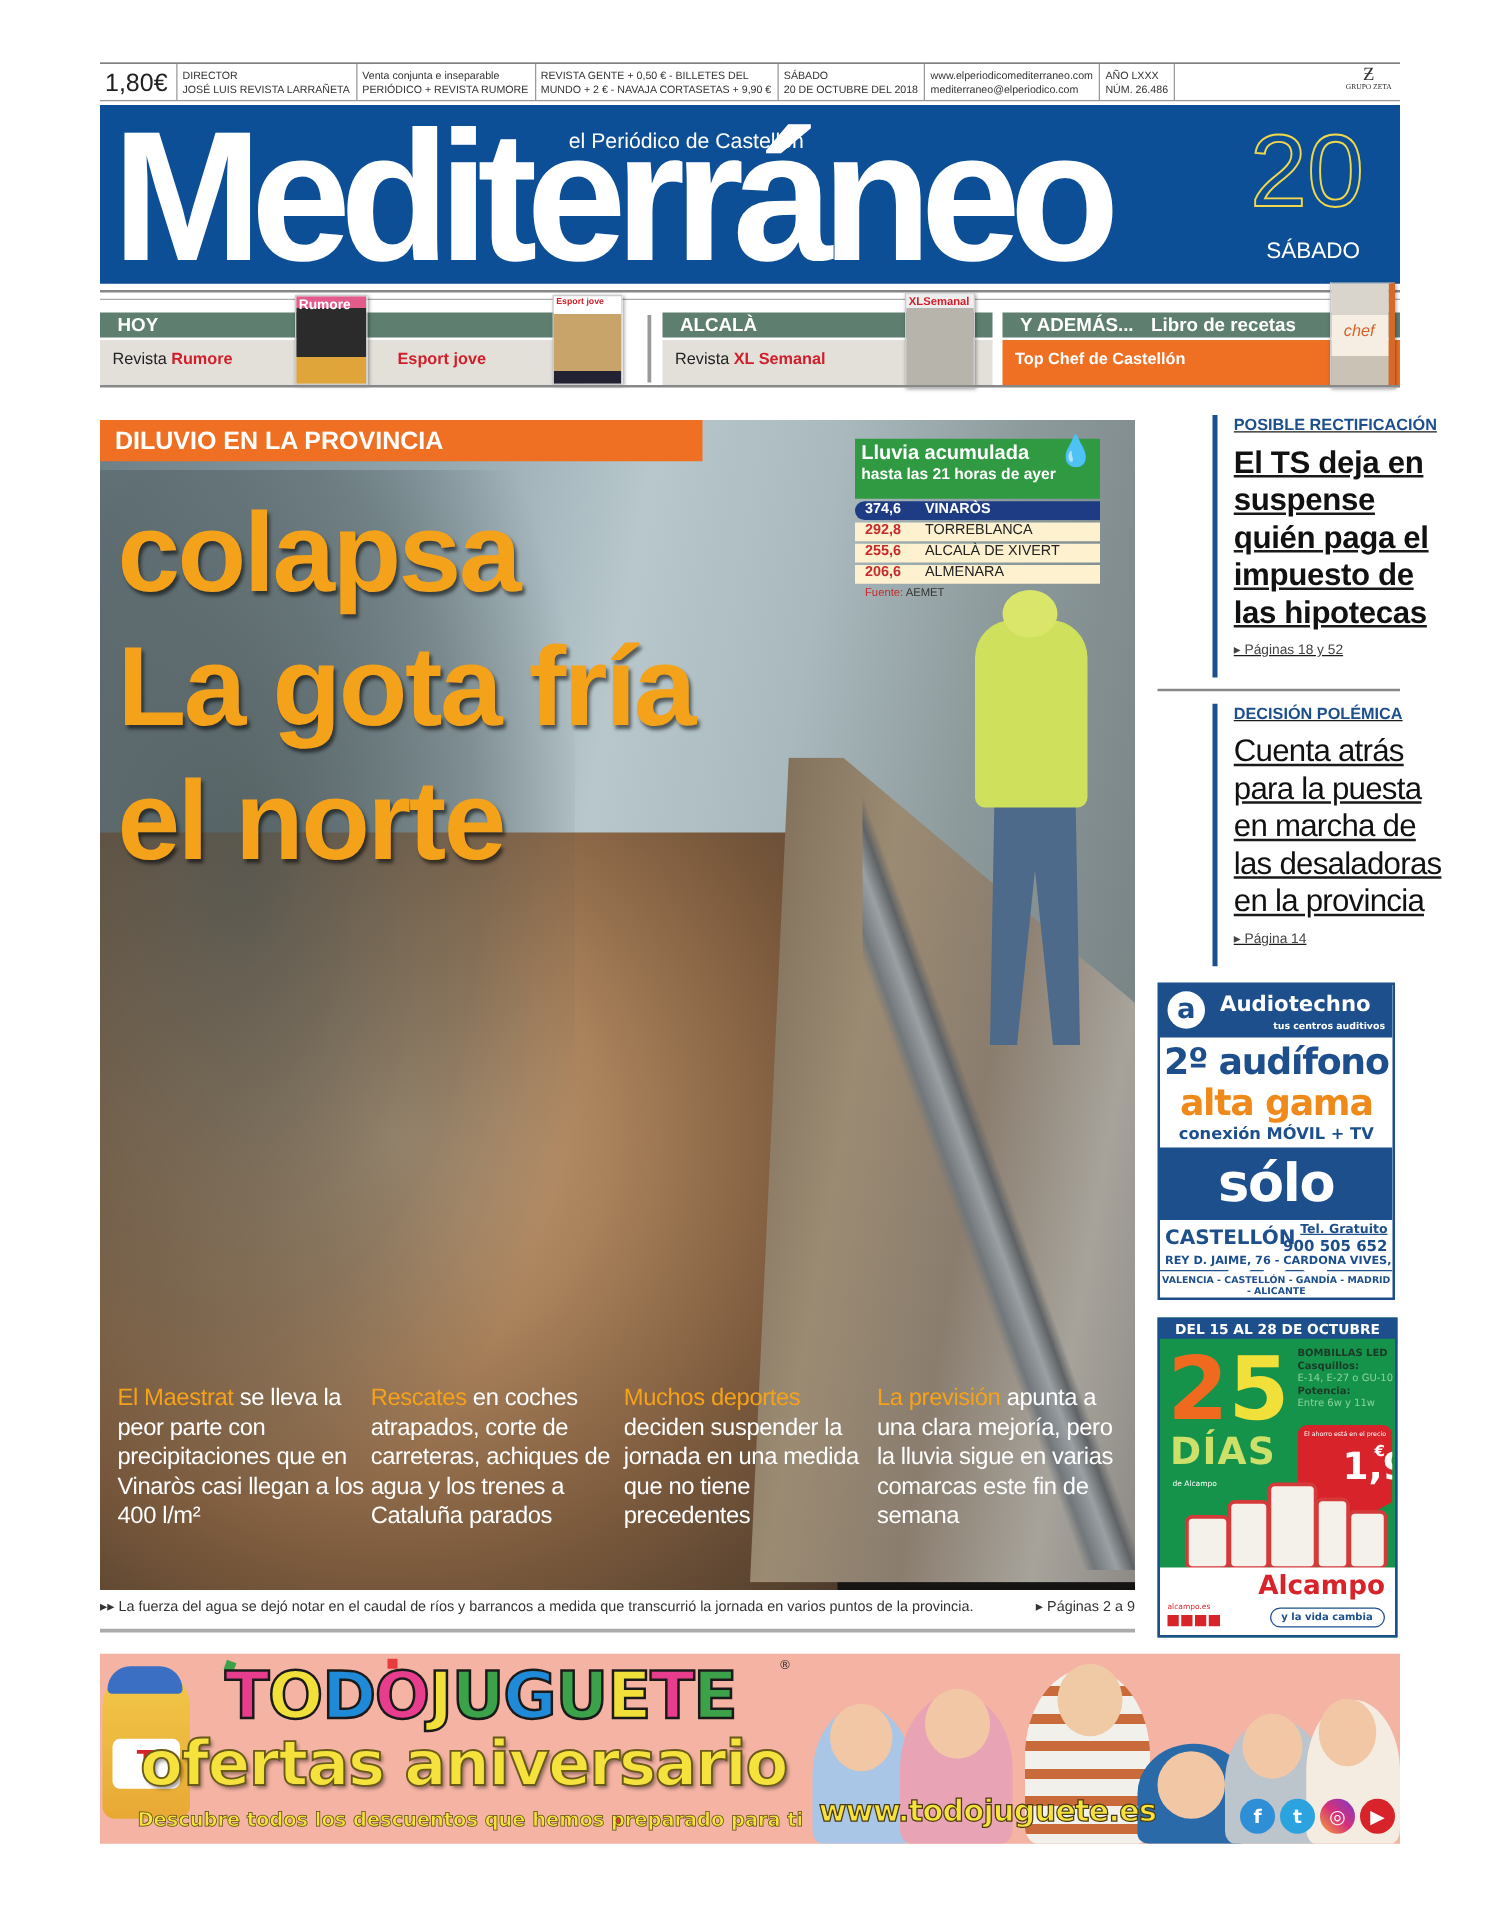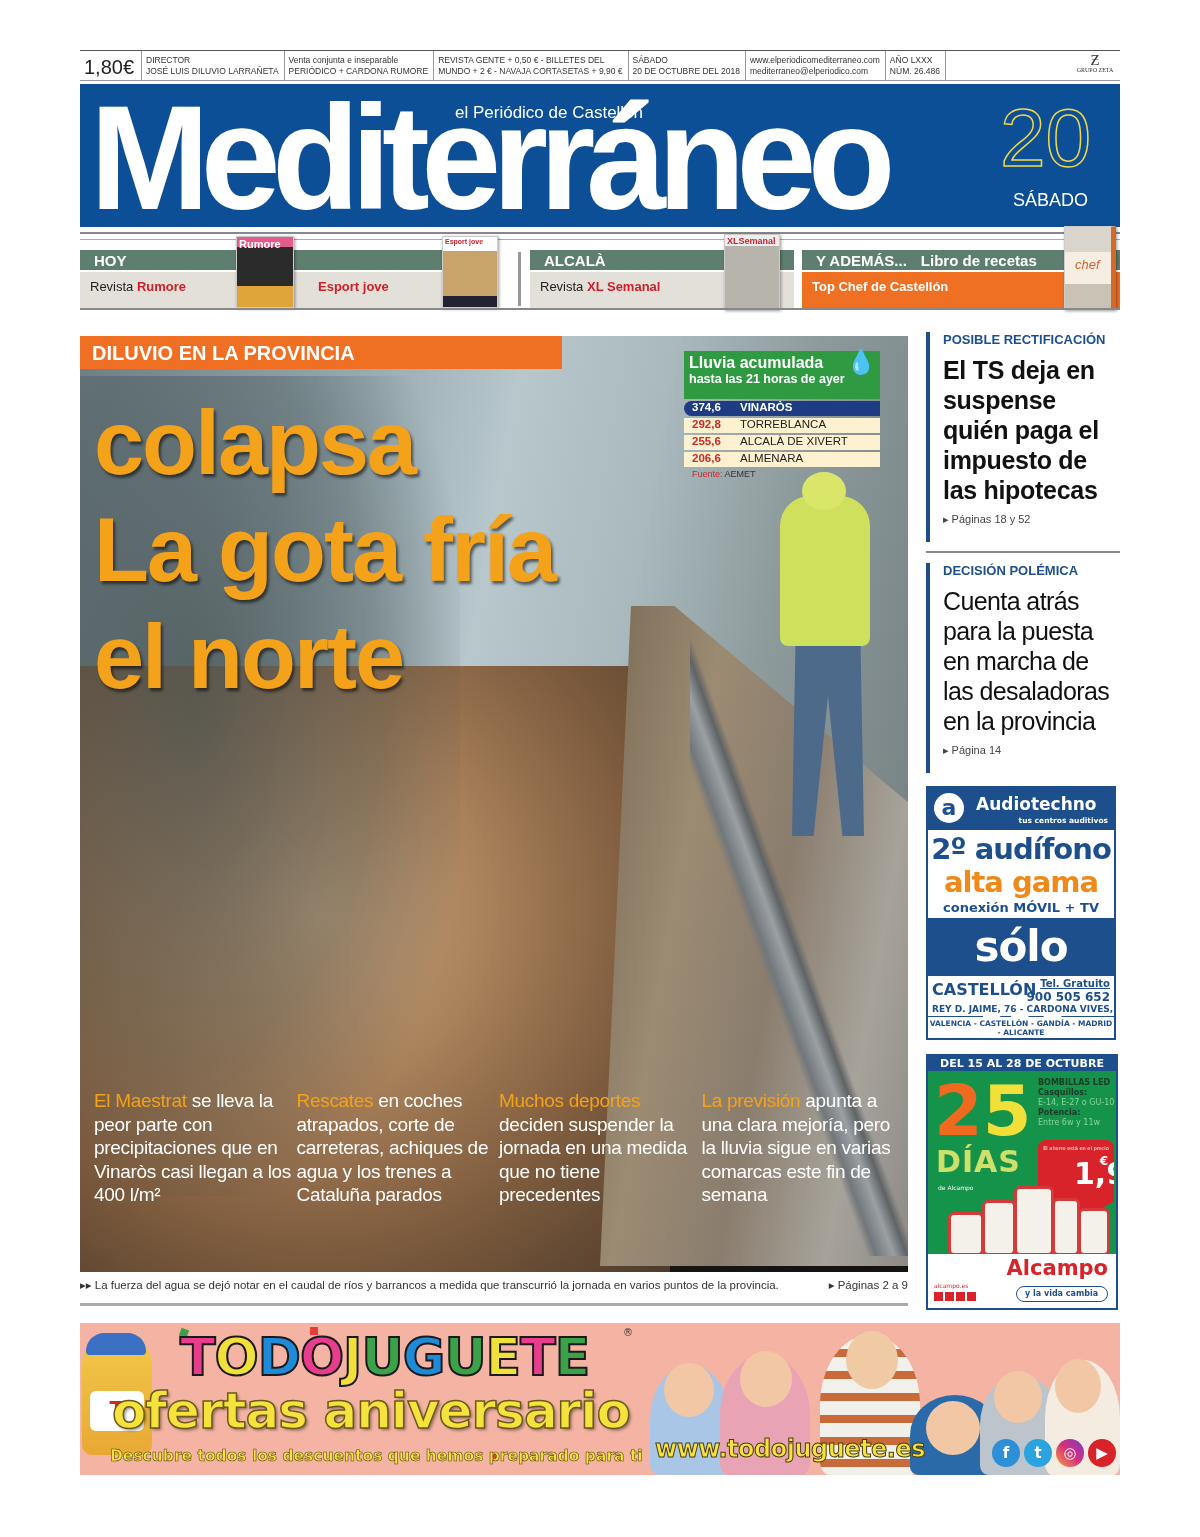--- a/index.html
+++ b/index.html
@@ -61,30 +61,30 @@
   .rain .hd .t2 { font-size: 12.5px; font-weight: bold; display: block; }
   .rain .drops { position: absolute; right: 4px; top: 3px; font-size: 24px; color: #7cc4ea; line-height: 16px; }
   .rain .row { display: flex; height: 15px; font-size: 11.5px; margin-top: 2px; background: #fdf1cf; }
   .rain .row .v { width: 50px; font-weight: bold; color: #c72a2a; padding-left: 8px; }
   .rain .row .n { padding-left: 6px; color: #222; }
   .rain .row.top { background: #1d3c84; border-radius: 8px 0 0 8px; }
   .rain .row.top .v, .rain .row.top .n { color: #fff; font-weight: bold; }
   .rain .src { font-size: 9px; color: #333; margin-top: 2px; padding-left: 8px; }
   .rain .src b { color: #c72a2a; font-weight: normal; }
 
-  .subs { position: absolute; left: 14px; top: 753px; width: 810px; display: flex; }
+  .subs { position: absolute; left: 14px; top: 771px; width: 810px; display: flex; }
   .subs .s { width: 205px; font-size: 19px; line-height: 23.5px; color: #fff; letter-spacing: -0.3px; }
   .subs .s b { color: #f5a21b; font-weight: normal; }
 
   .caption { position: absolute; left: 80px; top: 1278px; width: 828px; font-size: 11.5px; color: #333; display: flex; justify-content: space-between; }
   .caption .pg { padding-right: 0; }
   .caption-rule { position: absolute; left: 80px; top: 1303px; width: 828px; height: 3px; background: #aaa; }
 
   
-  .side { position: absolute; left: 926px; width: 194px; }
+  .side { position: absolute; left: 970px; width: 194px; text-decoration: underline; }
   .side .bar { position: absolute; left: 0; top: 0; width: 4px; background: #1d4f8d; }
   .side .kick { font-size: 13px; font-weight: bold; color: #1d4f8d; padding-left: 17px; }
   .side .hl { padding-left: 17px; line-height: 30px; color: #111; }
   .side .ref { font-size: 11px; color: #444; padding-left: 17px; }
   .side1 { top: 332px; height: 210px; }
   .side1 .hl { font-size: 25px; font-weight: bold; letter-spacing: -0.3px; margin-top: 8px; }
   .side1 .ref { margin-top: 8px; }
   .rule1 { position: absolute; left: 926px; top: 551px; width: 194px; height: 2px; background: #888; }
   .side2 { top: 563px; height: 210px; }
   .side2 .hl { font-size: 25px; font-weight: normal; letter-spacing: -0.6px; margin-top: 8px; }
@@ -154,25 +154,25 @@
   .banner .soc { position: absolute; top: 116px; width: 28px; height: 28px; border-radius: 50%; color: #fff; font-weight: bold; font-size: 15px; text-align: center; line-height: 28px; }
   .banner .conf { position: absolute; width: 8px; height: 8px; }
 </style>
 </head>
 <body>
 
 <div class="topbar">
   <div class="price">1,80€</div>
   <div class="cell">
     <div>DIRECTOR</div>
-    <div>JOSÉ LUIS DILUVIO LARRAÑETA</div>
+    <div>JOSÉ LUIS REVISTA LARRAÑETA</div>
   </div>
   <div class="cell">
     <div>Venta conjunta e inseparable</div>
-    <div>PERIÓDICO + CARDONA RUMORE</div>
+    <div>PERIÓDICO + REVISTA RUMORE</div>
   </div>
   <div class="cell">
     <div>REVISTA GENTE + 0,50 € - BILLETES DEL</div>
     <div>MUNDO + 2 € - NAVAJA CORTASETAS + 9,90 €</div>
   </div>
   <div class="cell">
     <div>SÁBADO</div>
     <div>20 DE OCTUBRE DEL 2018</div>
   </div>
   <div class="cell">

